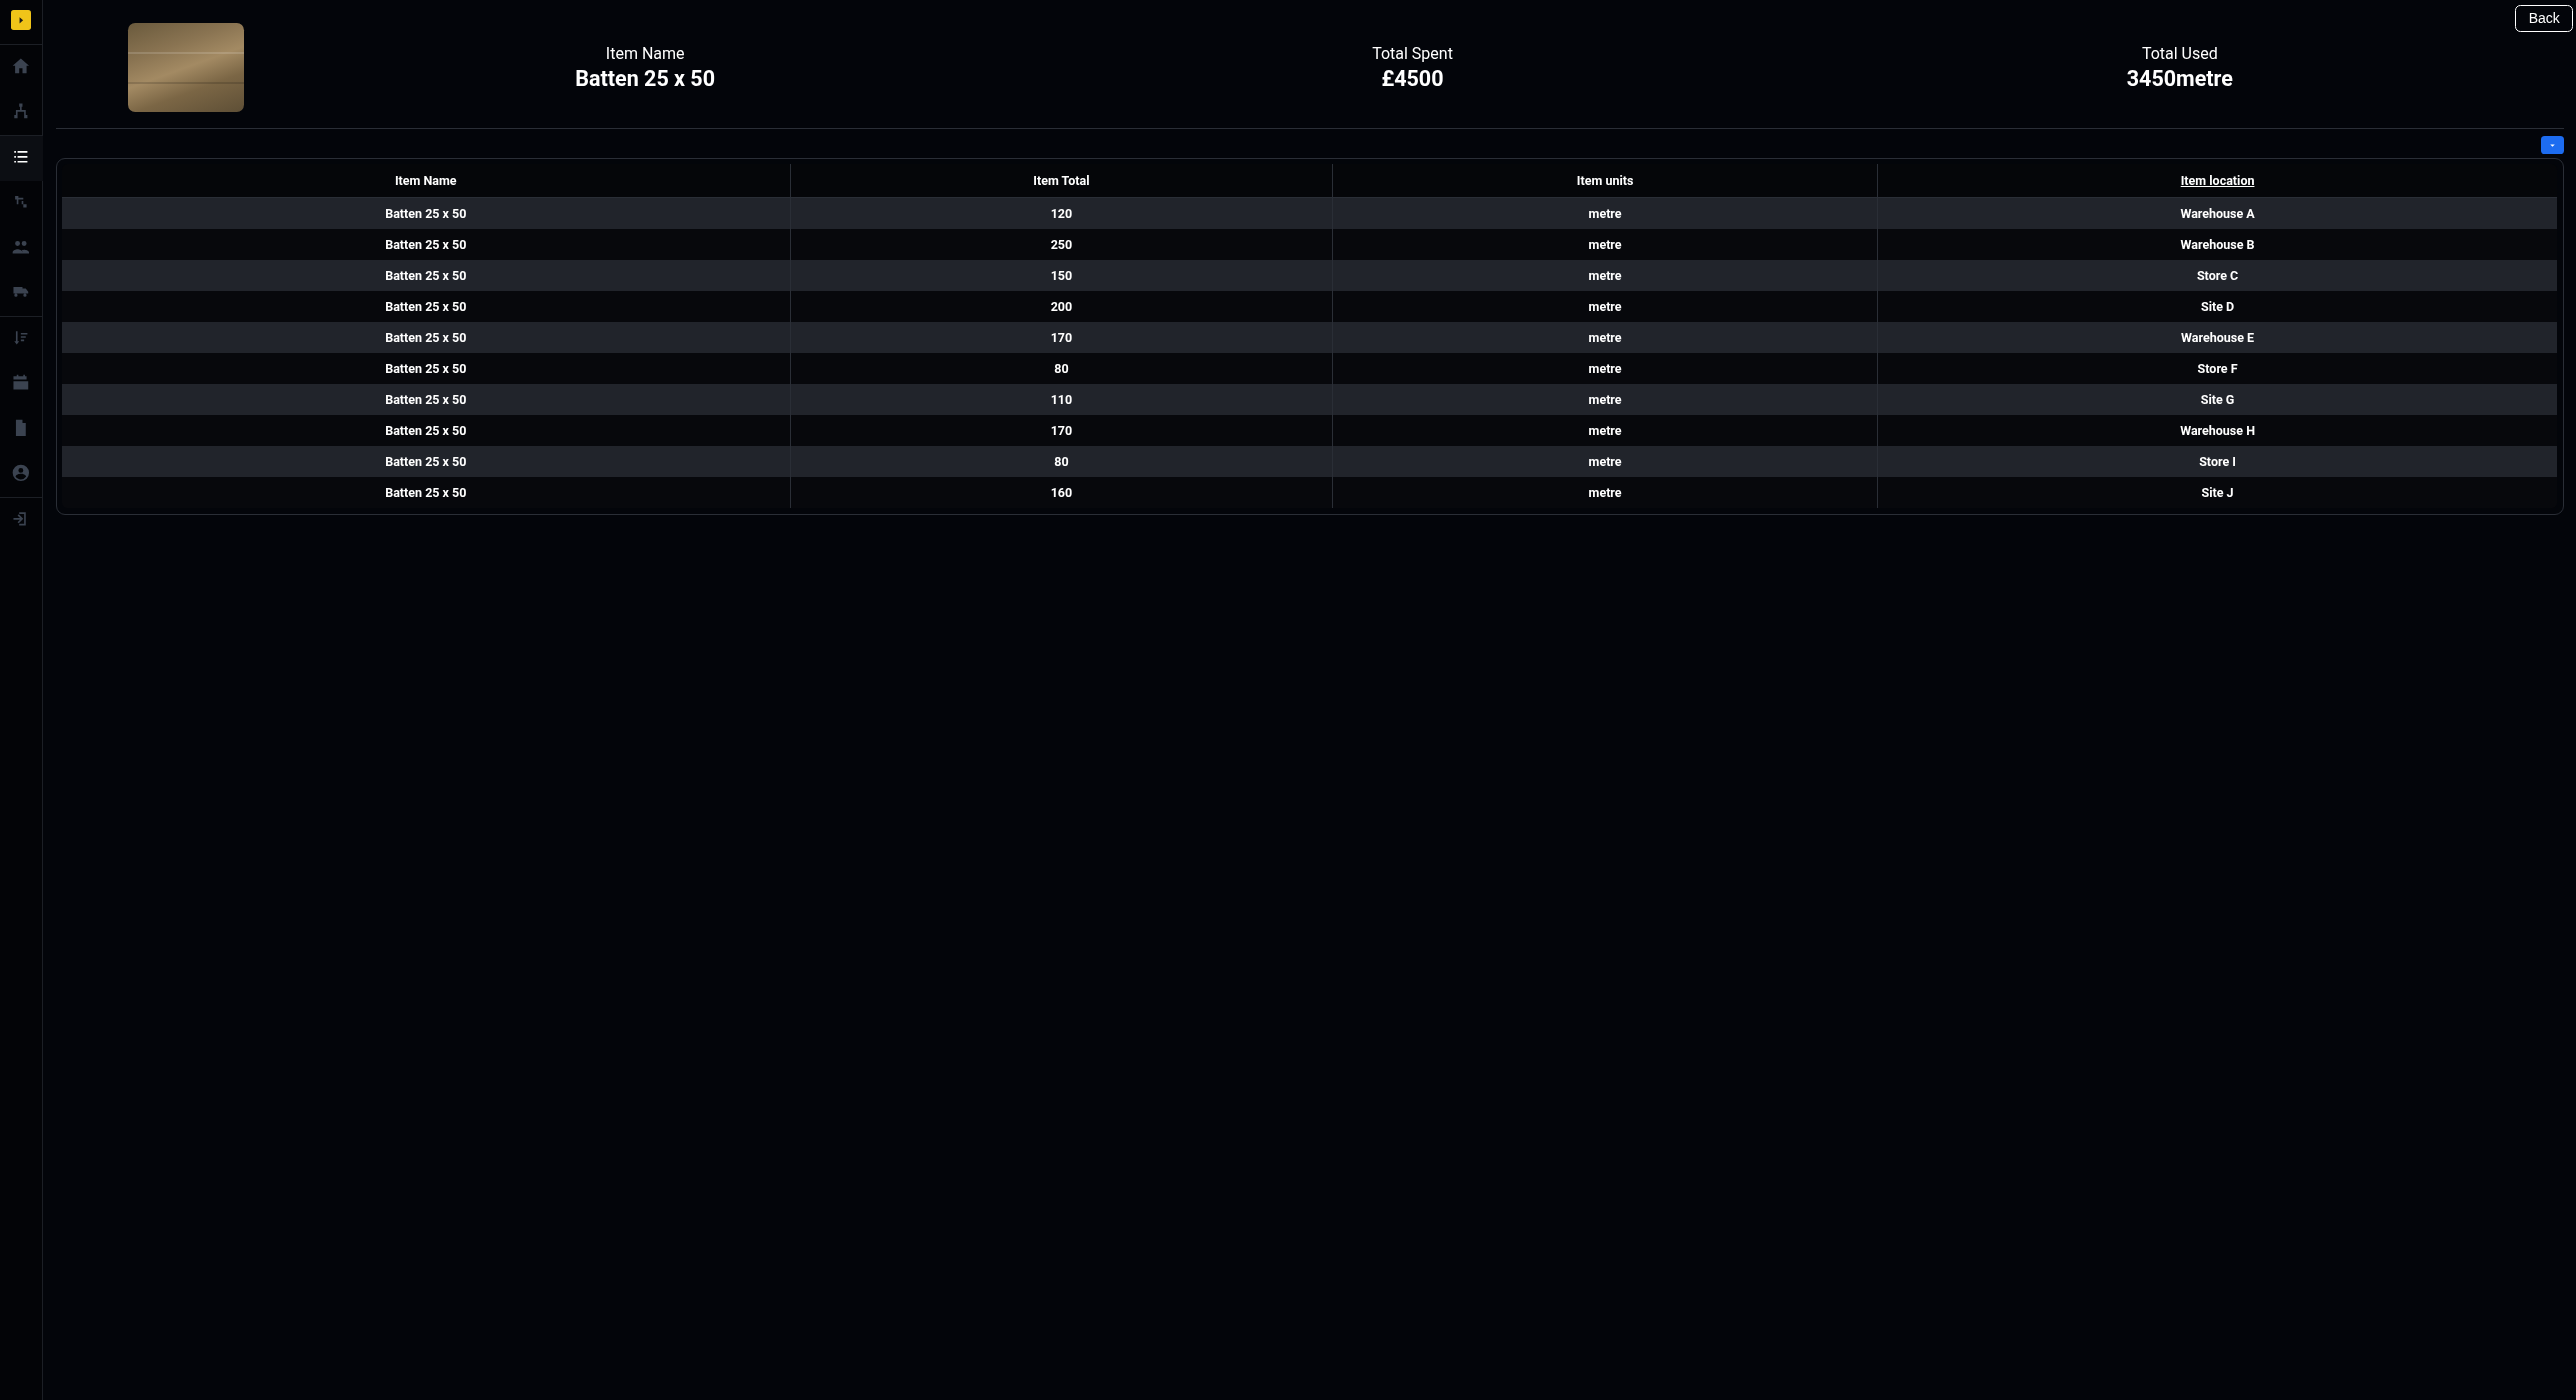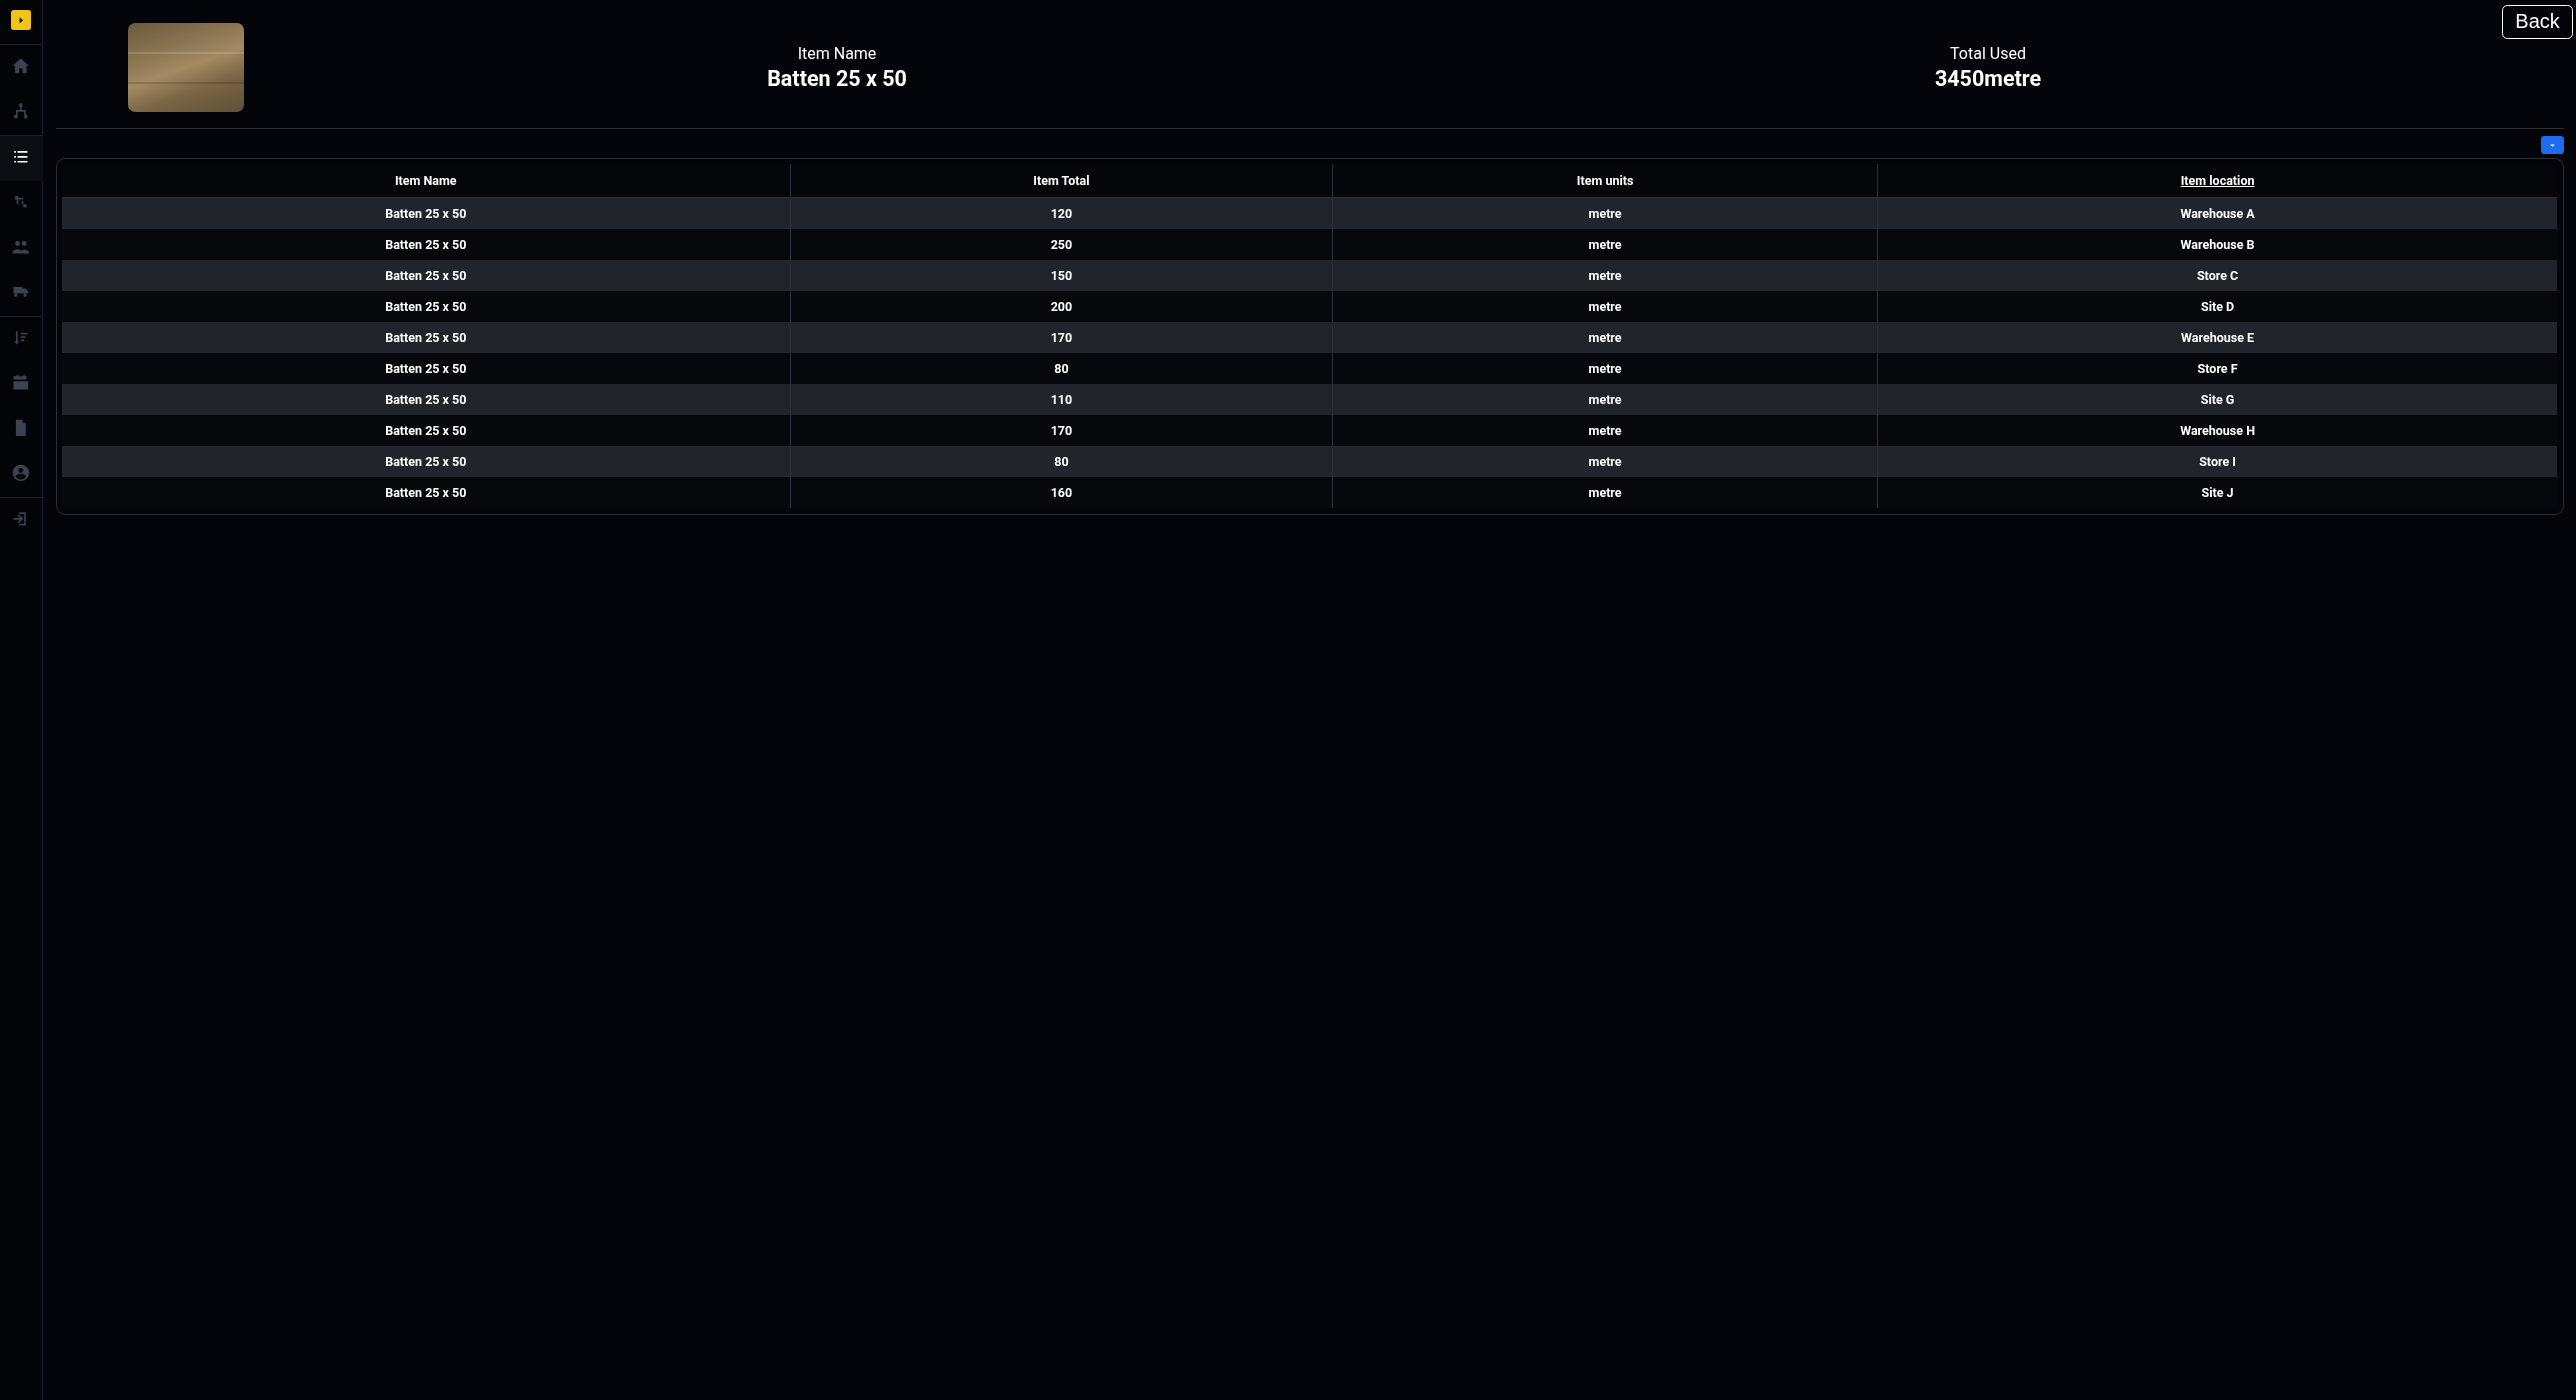--- a/index.html
+++ b/index.html
@@ -73,21 +73,21 @@
   
   .back-btn {
     position: absolute;
     top: 4.5px;
     right: 2.7px;
     background: #03050a;
     color: #fff;
     border: 1.8px solid #fff;
     border-radius: 5.4px;
     padding: 4.5px 12.5px 5.4px;
-    font-size: 20px;
+    font-size: 14px;
     cursor: pointer;
     font-weight: 400;
   }
 
   
   .summary {
     display: flex;
     align-items: center;
     padding: 0 0 16px 0;
     border-bottom: 0.9px solid #2a2e36;
@@ -304,20 +304,24 @@
   <main class="main">
 
     <button class="back-btn">Back</button>
 
     <section class="summary">
       <div class="thumb"></div>
       <div class="stats">
         <div class="stat">
           <div class="stat-label">Item Name</div>
           <div class="stat-value">Batten 25 x 50</div>
+        </div>
+        <div class="stat">
+          <div class="stat-label">Total Spent</div>
+          <div class="stat-value">£4500</div>
         </div>
         <div class="stat">
           <div class="stat-label">Total Used</div>
           <div class="stat-value">3450metre</div>
         </div>
       </div>
     </section>
 
     <div class="table-actions">
       <div class="action-chevron">

